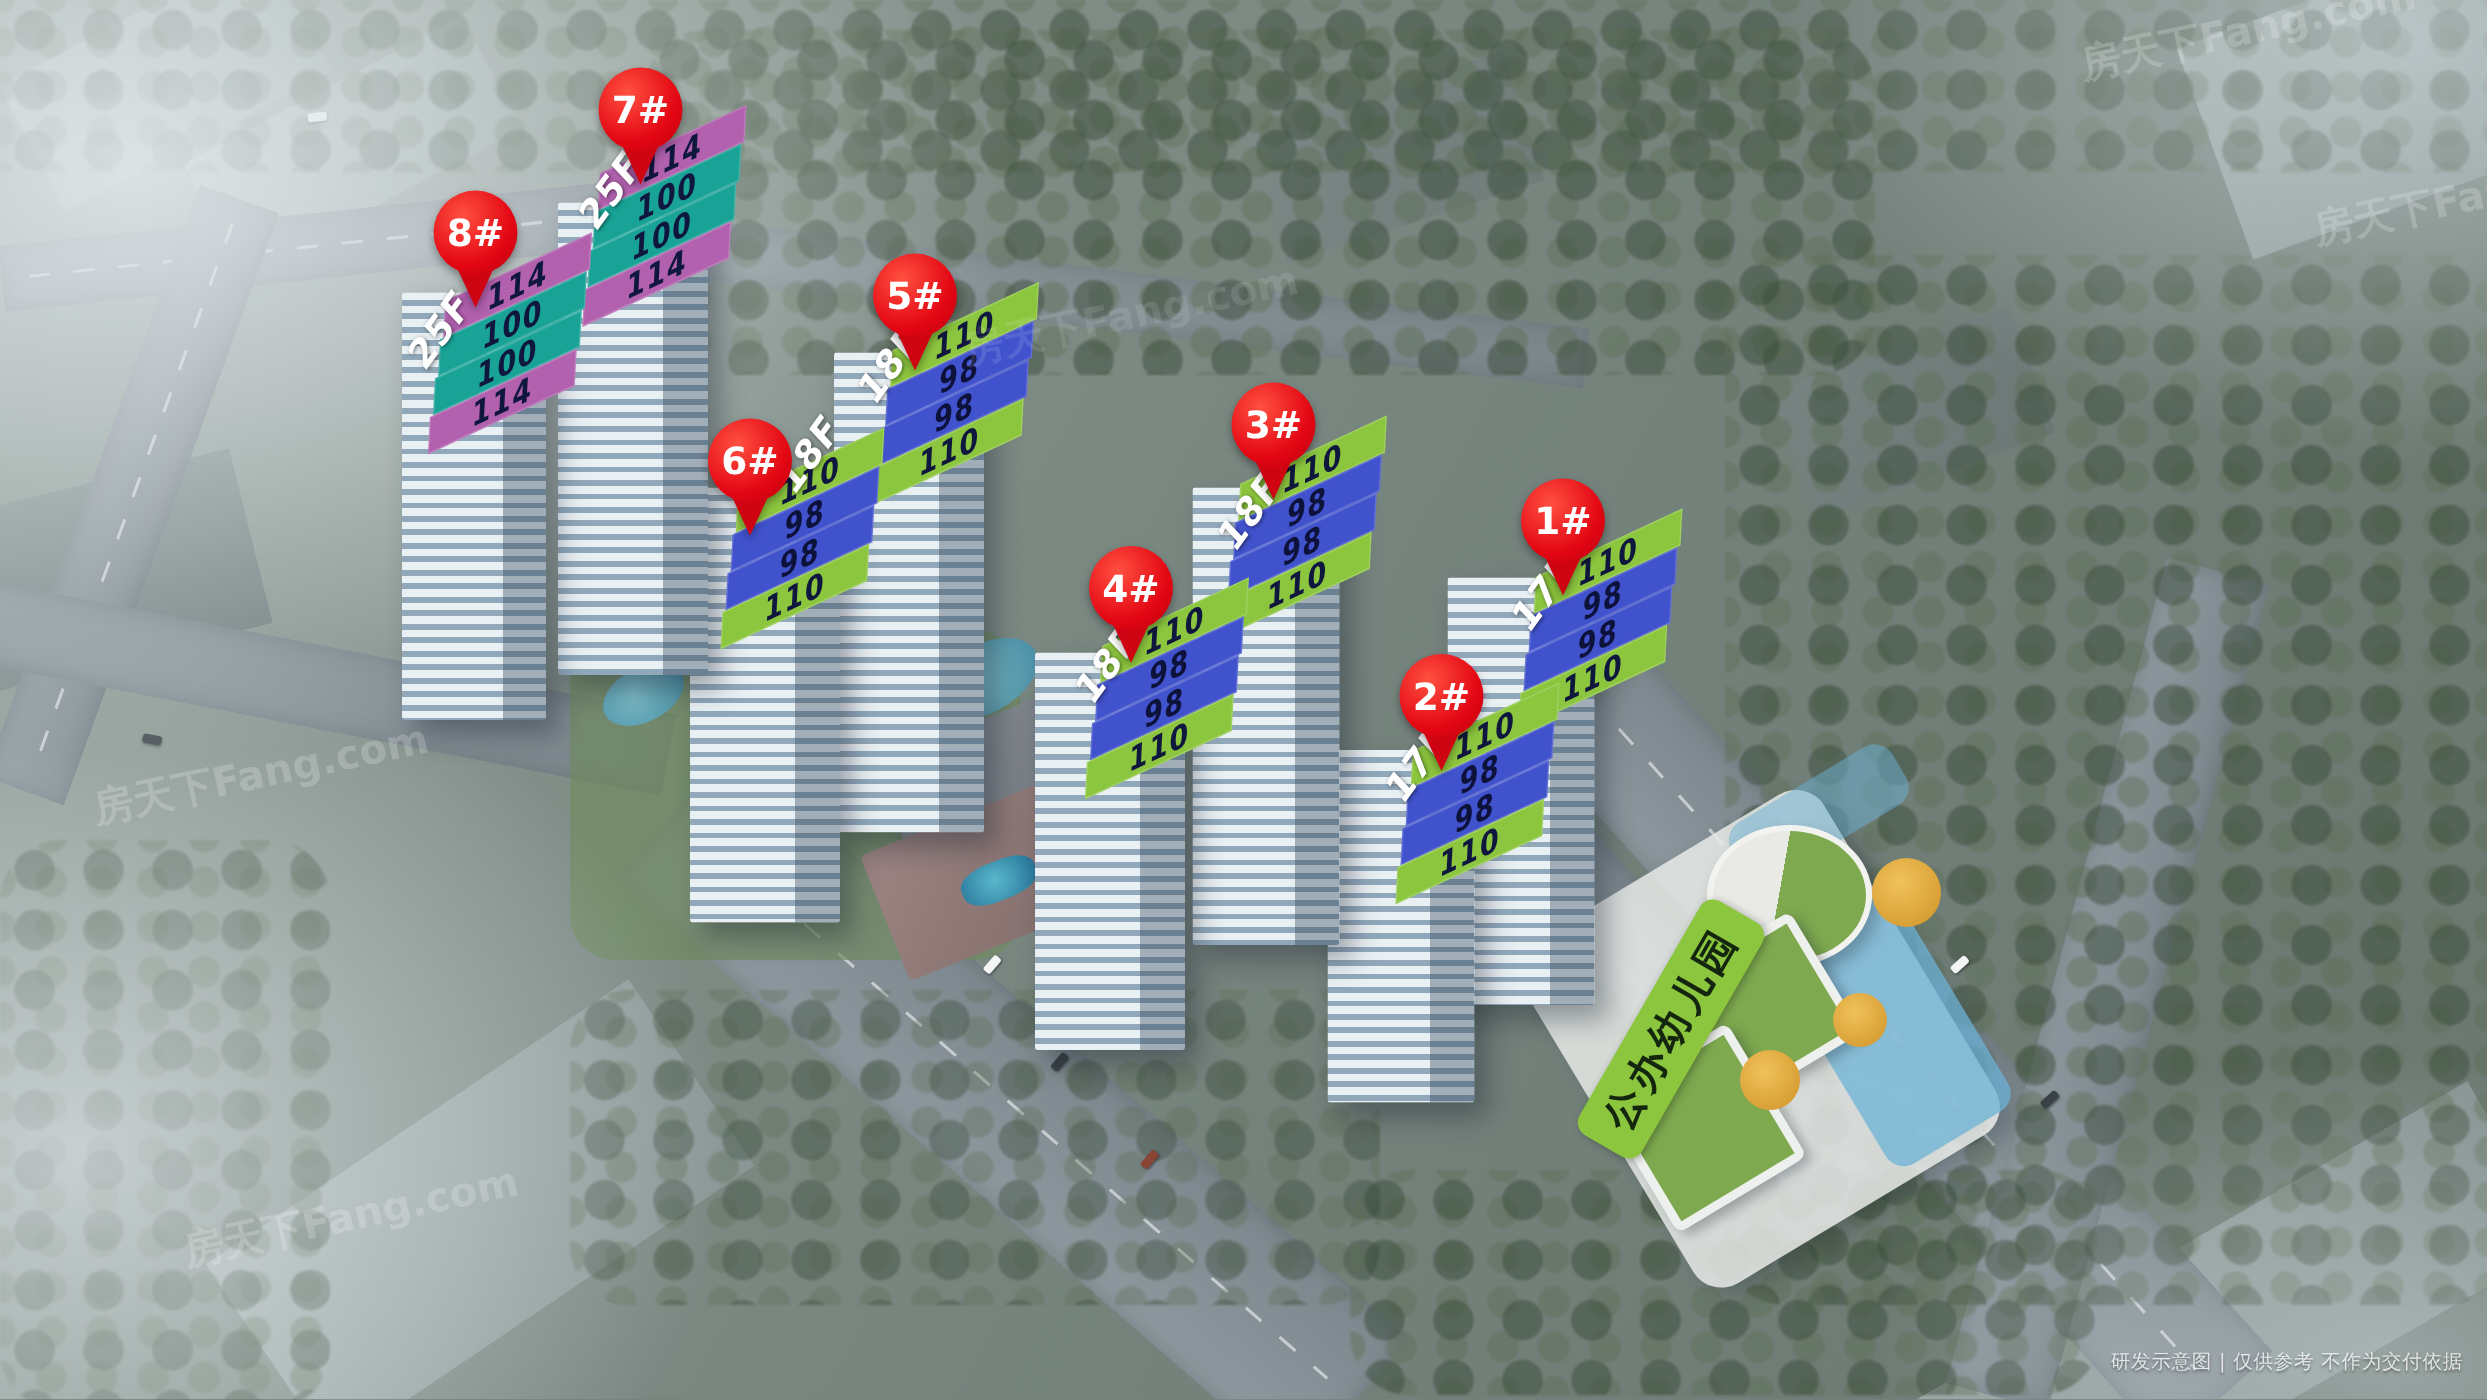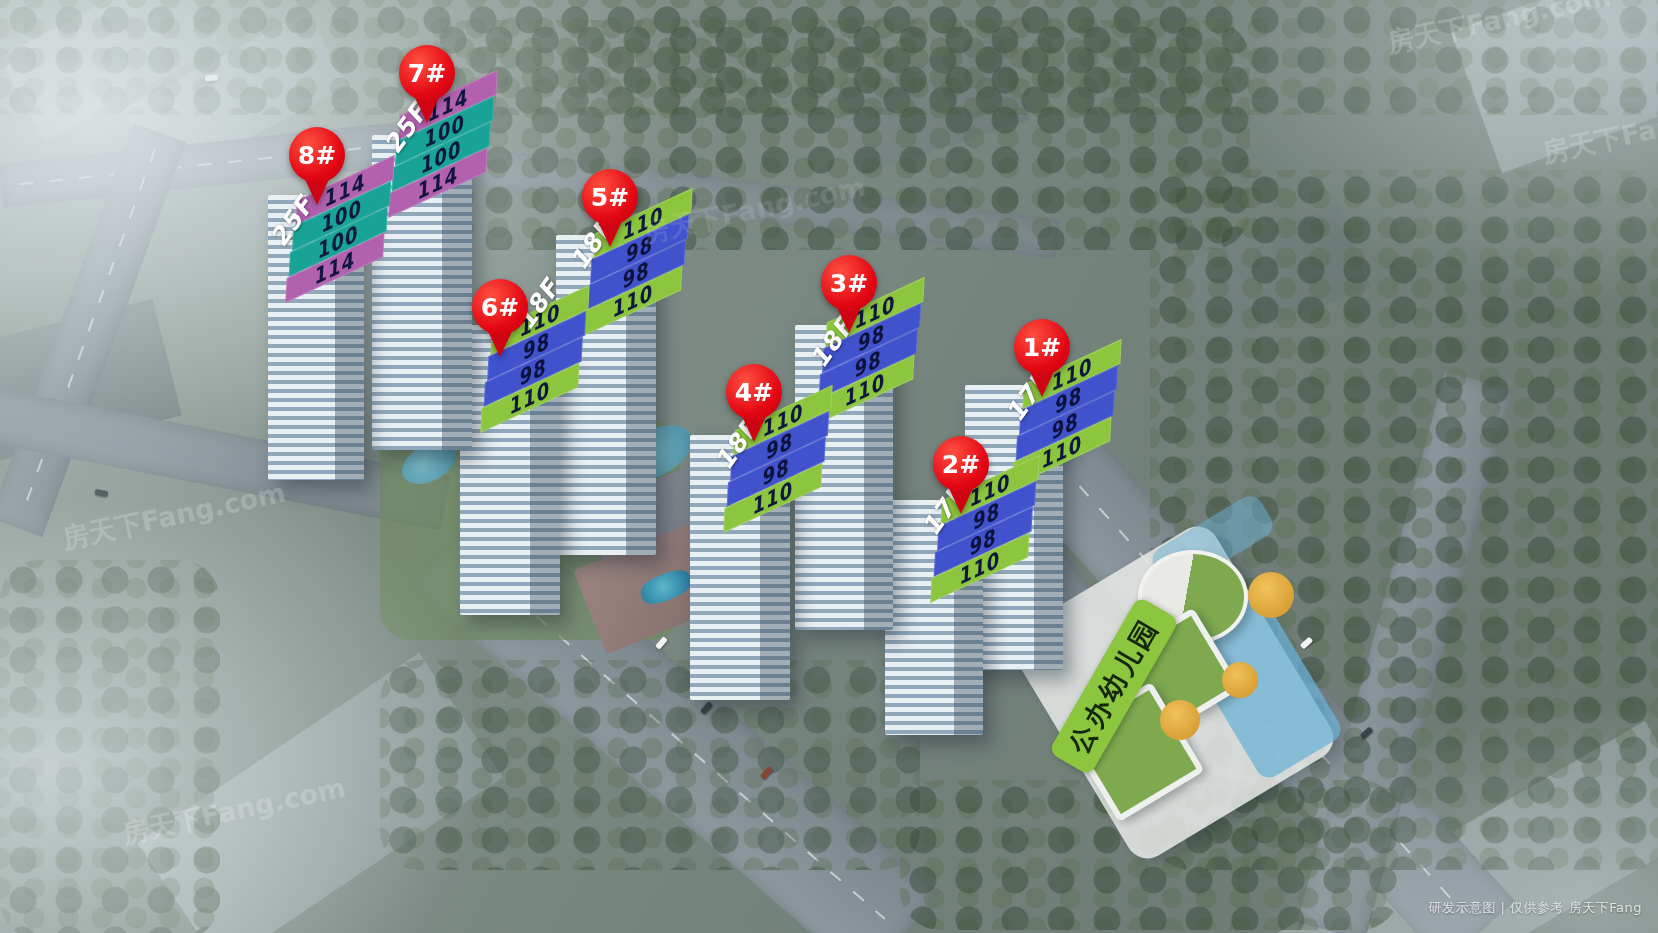--- a/index.html
+++ b/index.html
@@ -304,14 +304,14 @@
       </div>
     <div class="pin-tail"></div>
   </div>
 
   <div class="wm" style="left:60px;top:498px;">房天下Fang.com</div>
   <div class="wm" style="left:640px;top:192px;opacity:.55;">房天下Fang.com</div>
   <div class="wm" style="left:1385px;top:2px;">房天下Fang.com</div>
   <div class="wm" style="left:120px;top:793px;">房天下Fang.com</div>
   <div class="wm" style="left:1540px;top:112px;">房天下Fang.com</div>
 
-  <div class="disclaimer">研发示意图 | 仅供参考 房天下Fang</div>
+  <div class="disclaimer">研发示意图 | 仅供参考 不作为交付依据</div>
 </div>
 
 </body></html>

